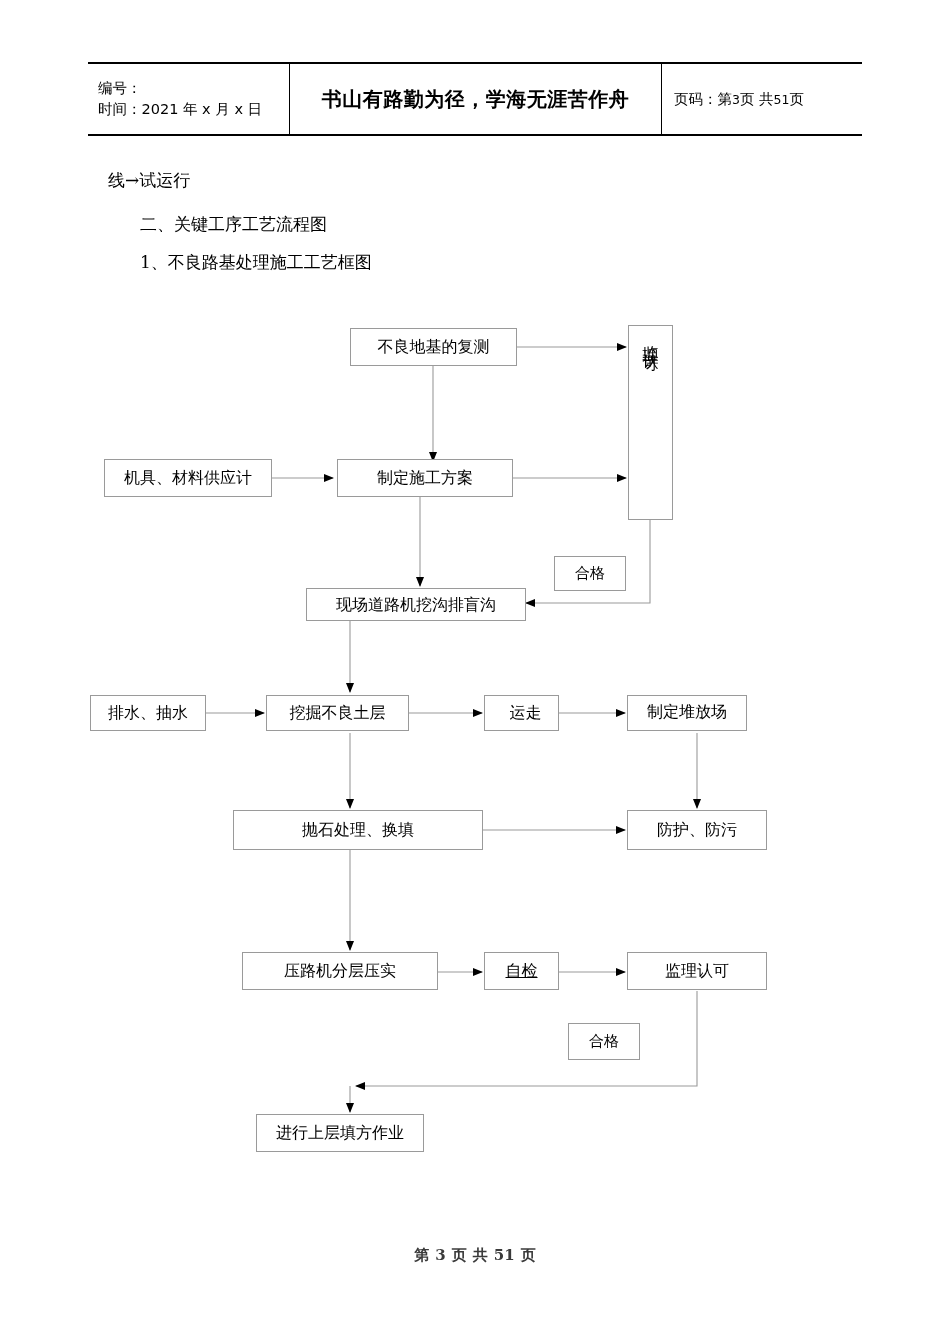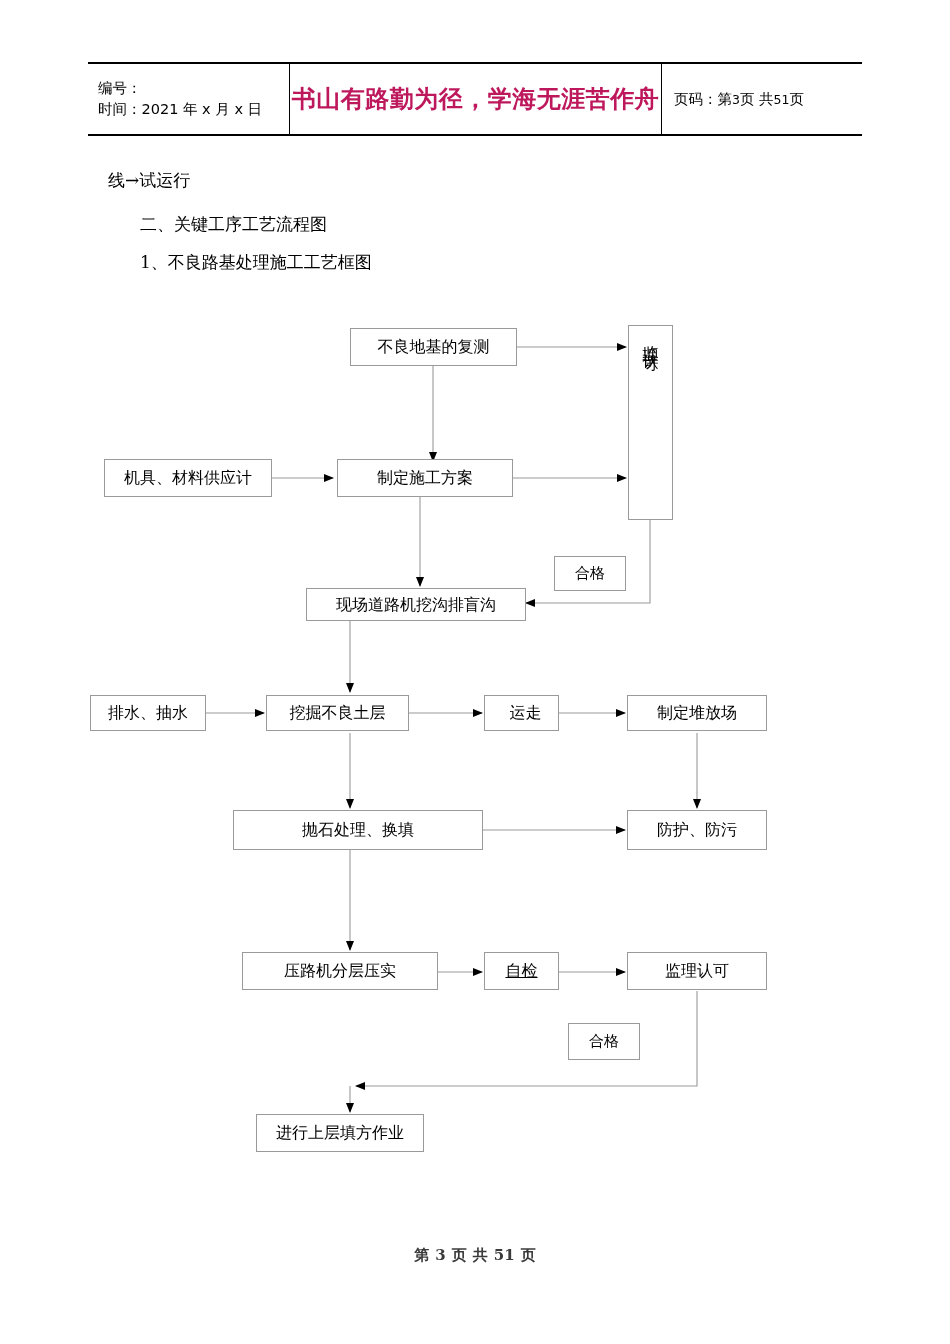--- a/index.html
+++ b/index.html
@@ -48,22 +48,22 @@
   #hdr-right {
     width: 200px;
     padding-left: 12px;
   }
   .hdr-line {
     font-size: 14.5px;
     line-height: 21px;
     white-space: nowrap;
   }
   #hdr-motto {
-    color: #be185d;
-    font-size: 24px;
+    color: #000000;
+    font-size: 20px;
     font-weight: bold;
     letter-spacing: 0.5px;
     white-space: nowrap;
     font-family: "DejaVu Serif", "Liberation Serif", serif;
   }
   .small-num { font-size: 12.5px; }
 
   
   .para {
     position: absolute;
@@ -220,21 +220,21 @@
   <div class="label-box" style="left:554px; top:556px; width:72px; height:35px;">合格</div>
 
   <div class="node" style="left:306px; top:588px; width:220px; height:33px;">现场道路机挖沟排盲沟</div>
 
   <div class="node" style="left:90px; top:695px; width:116px; height:36px;">排水、抽水</div>
 
   <div class="node" style="left:266px; top:695px; width:143px; height:36px;">挖掘不良土层</div>
 
   <div class="node" style="left:484px; top:695px; width:75px; height:36px;padding-left:8px;">运走</div>
 
-  <div class="node" style="left:627px; top:695px; width:140px; height:36px;">制定堆放场</div>
+  <div class="node" style="left:627px; top:695px; width:120px; height:36px;font-family:Liberation Mono, monospace;">制定堆放场</div>
 
   <div class="node" style="left:233px; top:810px; width:250px; height:40px;">抛石处理、换填</div>
 
   <div class="node" style="left:627px; top:810px; width:140px; height:40px;">防护、防污</div>
 
   <div class="node" style="left:242px; top:952px; width:196px; height:38px;">压路机分层压实</div>
 
   <div class="node" style="left:484px; top:952px; width:75px; height:38px;text-decoration:underline;">自检</div>
 
   <div class="node" style="left:627px; top:952px; width:140px; height:38px;">监理认可</div>

